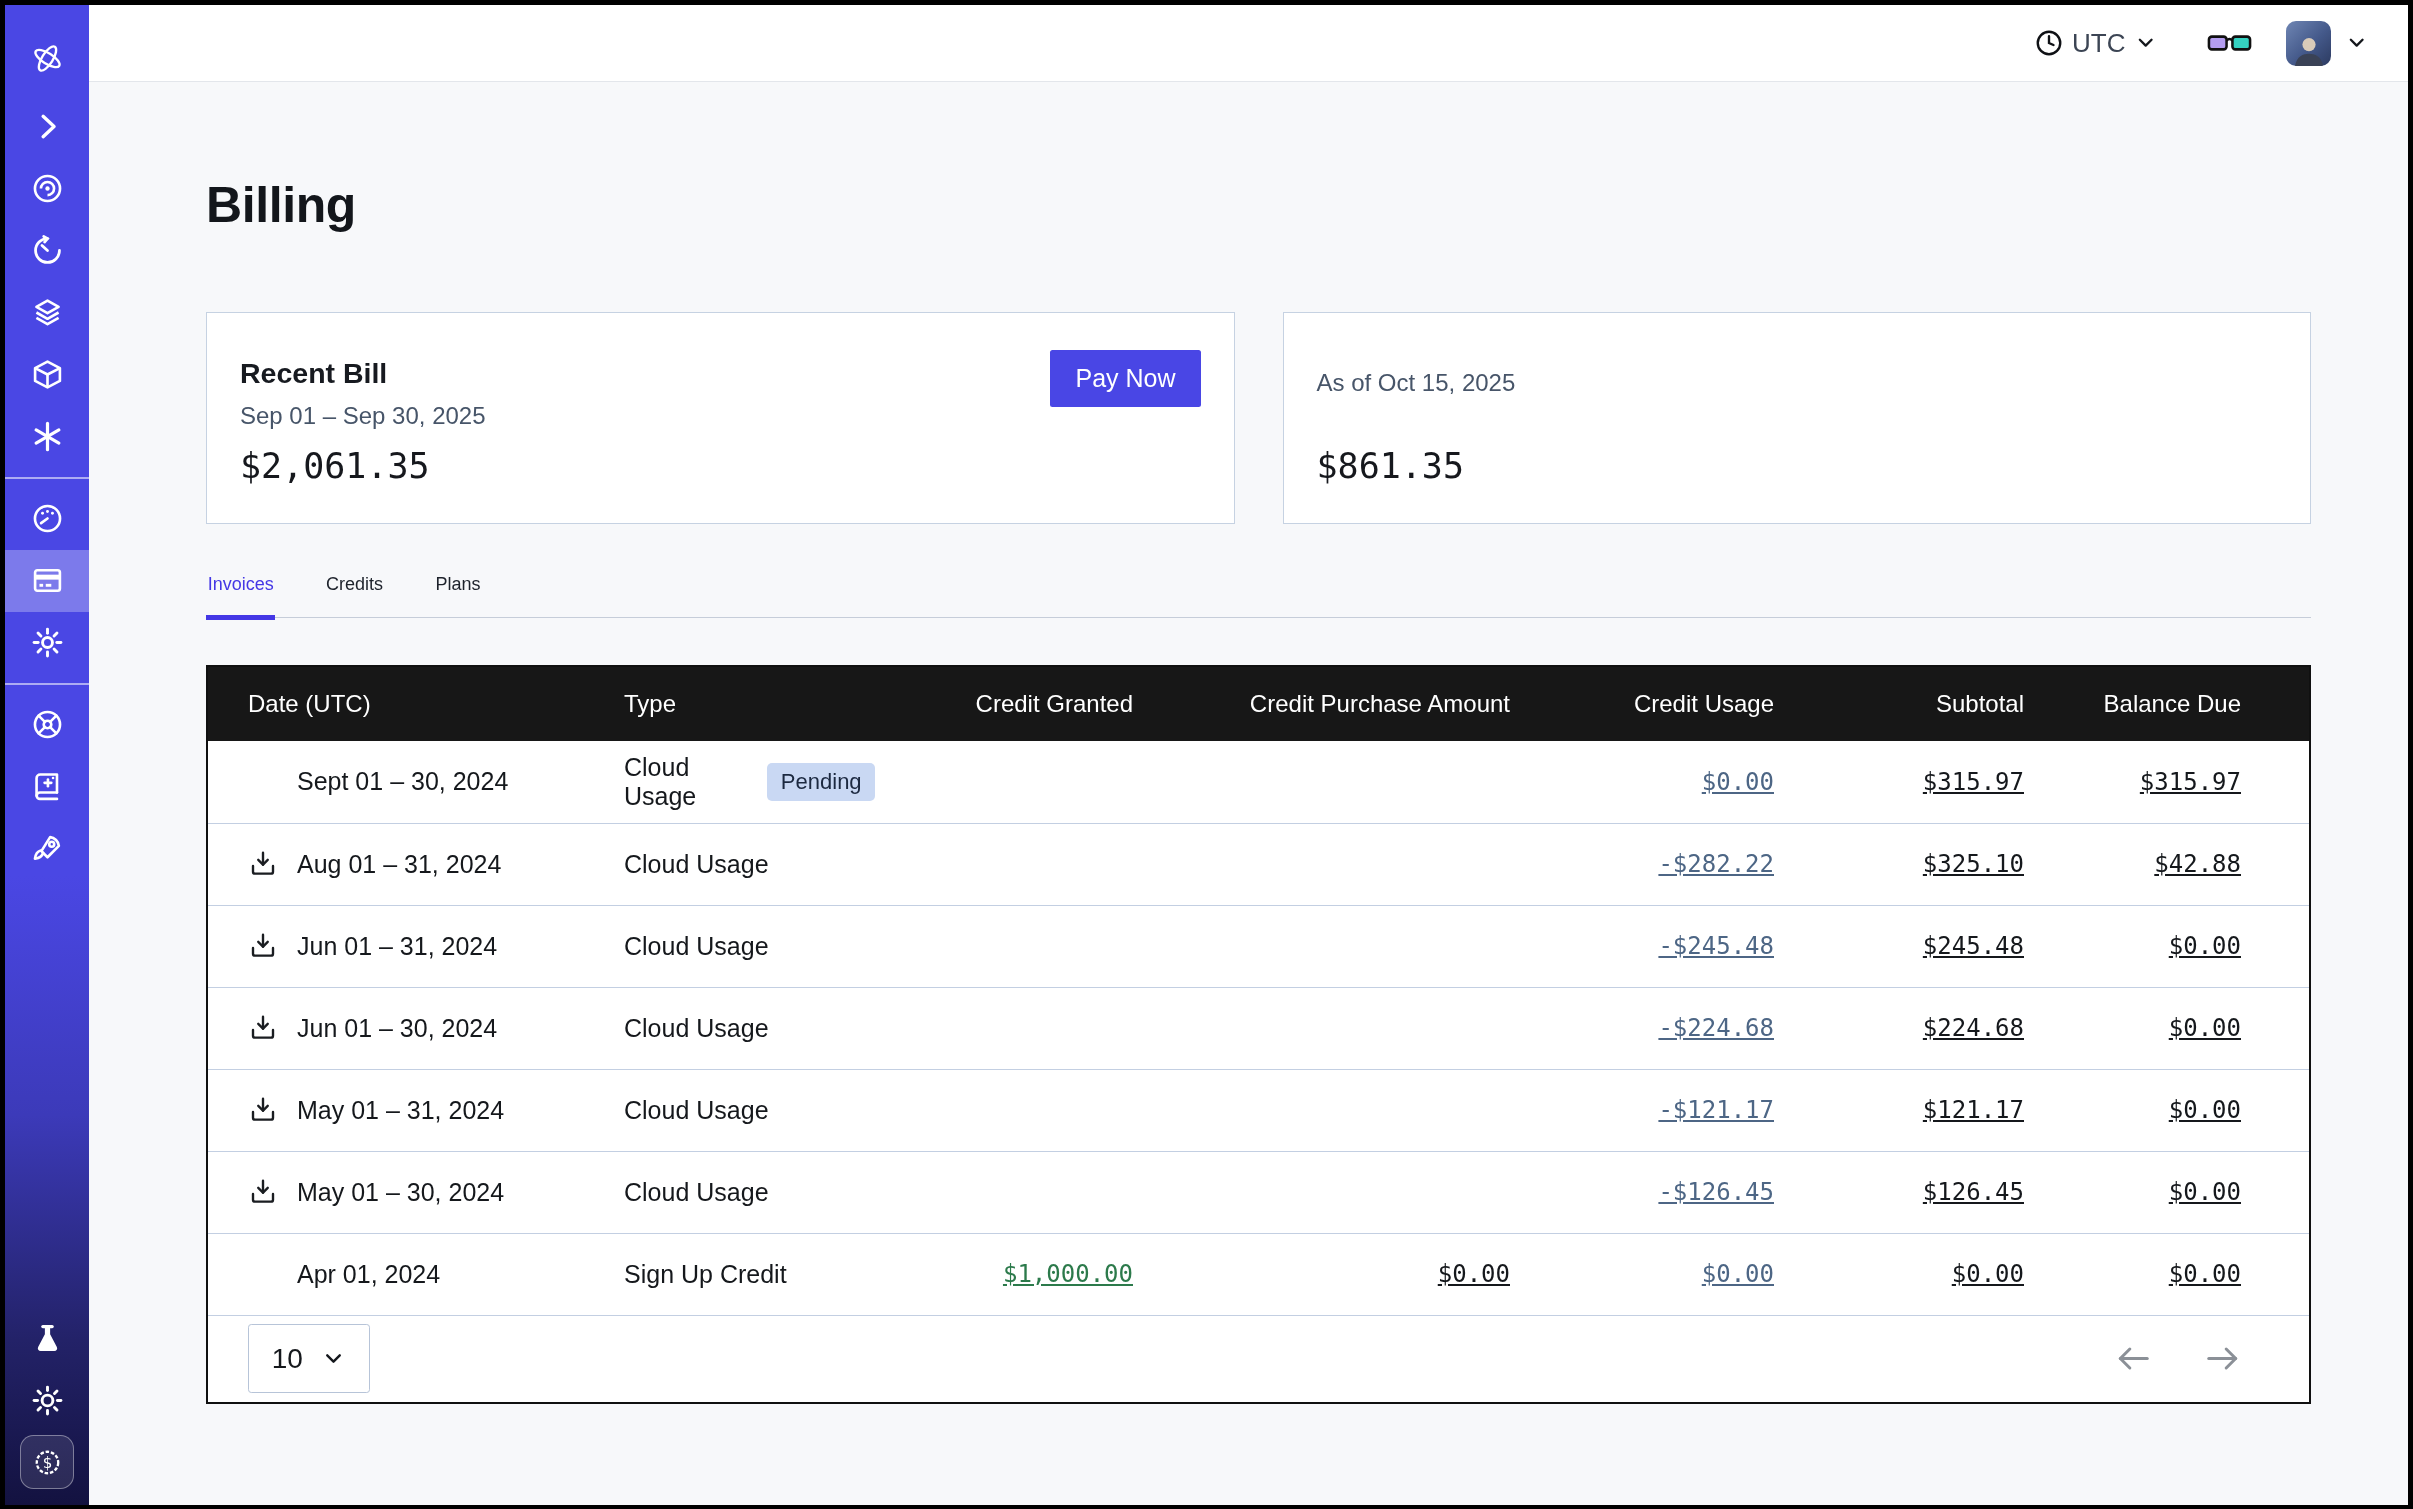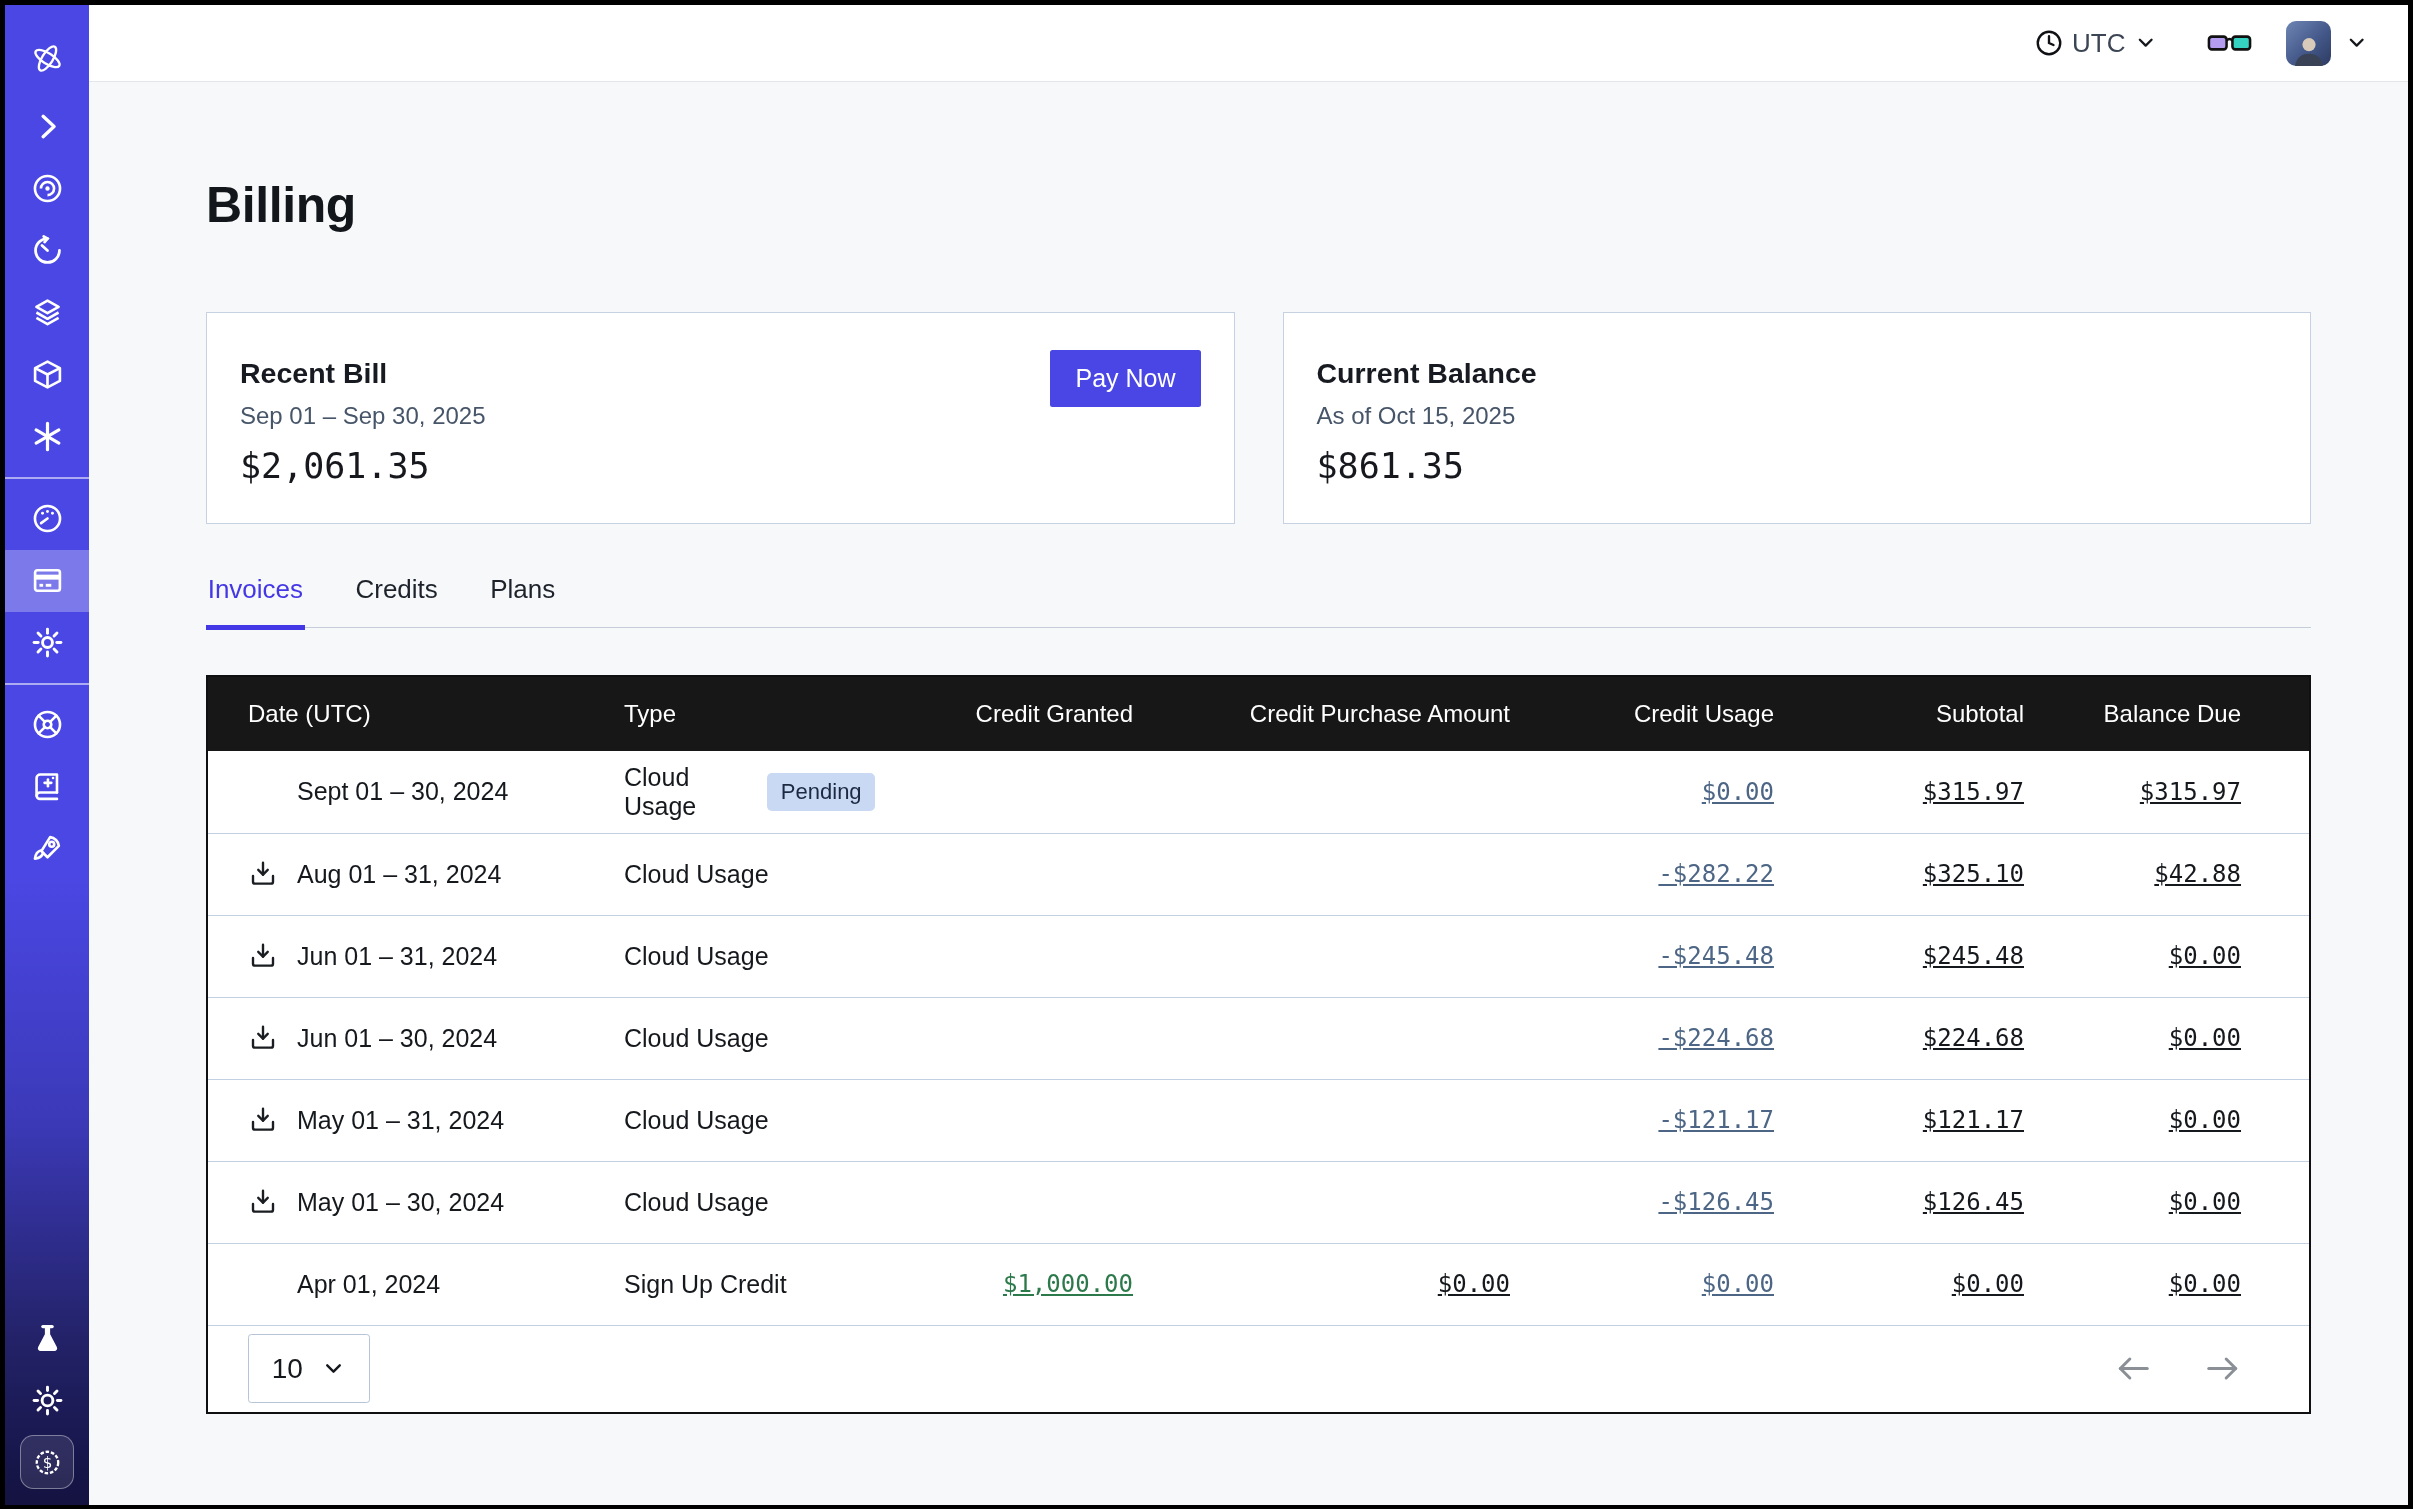--- a/index.html
+++ b/index.html
@@ -67,21 +67,21 @@
     position:absolute; left:33px; bottom:37px;
     font-family:"DejaVu Sans Mono", monospace; font-size:35px; color:#16181d;
   }
   .pay-btn {
     position:absolute; right:33px; top:37px; background:#4946e5; color:#fff;
     border:none; font-family:"Liberation Sans", sans-serif; font-size:25px;
     padding:14.2px 25px; border-radius:2.5px; cursor:pointer;
   }
   
   .tabs { margin-top:45px; display:flex; gap:49px; border-bottom:1.7px solid #c6cdd9; }
-  .tab { font-size:26px; color:#1d222b; padding:5px 1.7px 20px; cursor:pointer; }
+  .tab { font-size:18px; color:#1d222b; padding:5px 1.7px 20px; cursor:pointer; }
   .tab.active { color:#4437e5; border-bottom:5px solid #4437e5; margin-bottom:-3.3px; }
   
   .tablebox { margin-top:47px; border:2.5px solid #101010; background:#fff; }
   .trow {
     display:grid;
     grid-template-columns:416px 251px 258px 377px 264px 250px 217px;
     padding-right:80px; align-items:center;
   }
   .thead { background:#171717; color:#fff; height:74px; }
   .thead .hc { font-size:24px; font-weight:400; }
@@ -293,21 +293,20 @@
     <h1 class="page-title">Billing</h1>
 
     <section class="cards">
       <div class="card">
         <div class="card-title">Recent Bill</div>
         <div class="card-sub">Sep 01 – Sep 30, 2025</div>
         <div class="card-value">$2,061.35</div>
         <button class="pay-btn">Pay Now</button>
       </div>
       <div class="card">
-        <div class="card-title">Current Balance</div>
         <div class="card-sub">As of Oct 15, 2025</div>
         <div class="card-value">$861.35</div>
       </div>
     </section>
 
     <nav class="tabs">
       <div class="tab active">Invoices</div>
       <div class="tab">Credits</div>
       <div class="tab">Plans</div>
     </nav>

